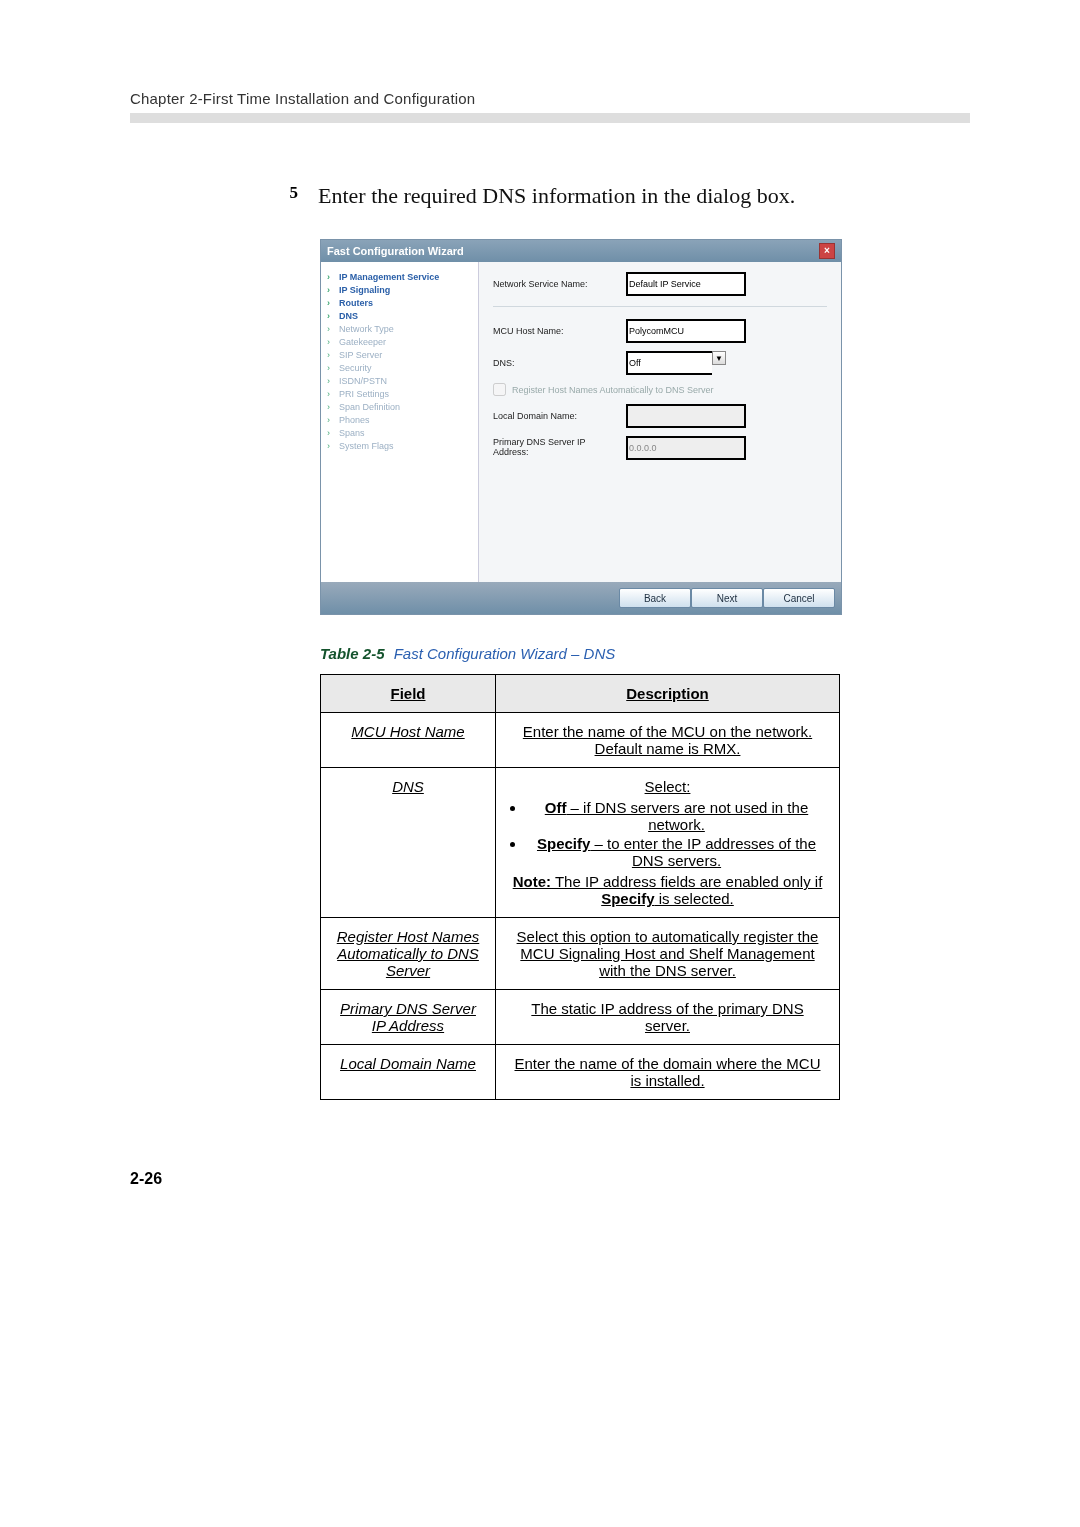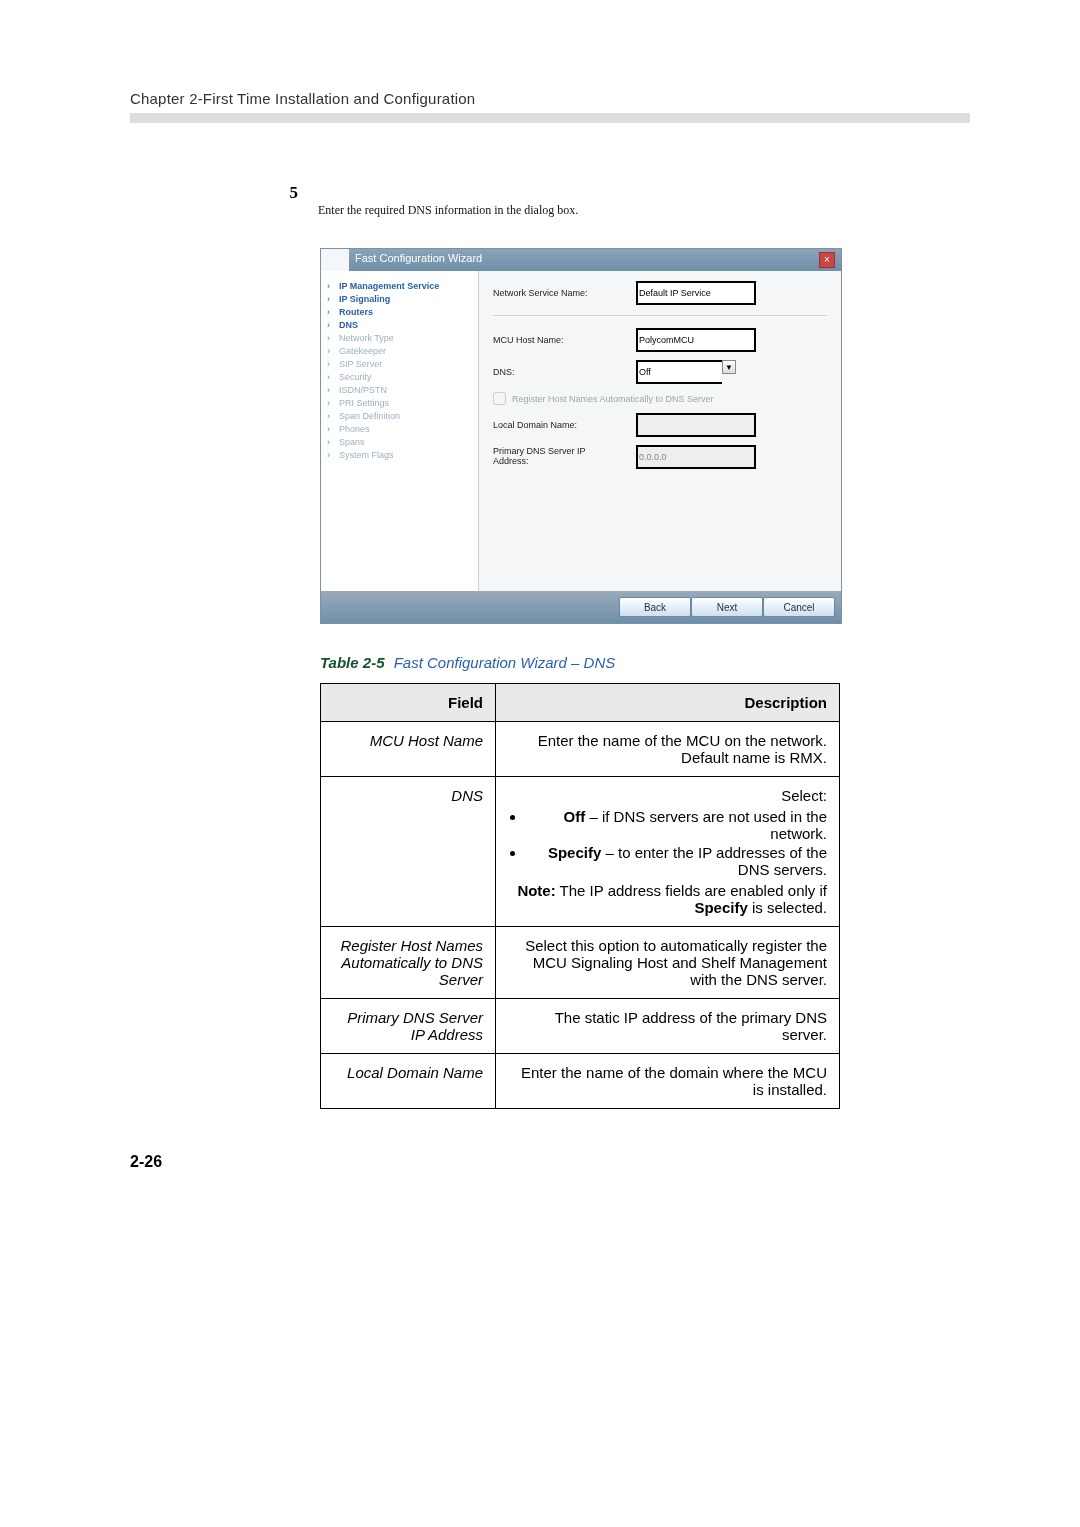--- a/index.html
+++ b/index.html
@@ -32,43 +32,42 @@
     margin-bottom: 30px;
   }
   .step-number {
     font-weight: bold;
     font-size: 17px;
     width: 18px;
     text-align: right;
     font-family: Georgia, serif;
   }
   .step-text {
-    font-size: 12px;
+    font-size: 22px;
     font-family: Georgia, "Times New Roman", serif;
     color: #111;
-    margin-top: 20px;
   }
   
   .wizard {
     width: 520px;
     margin-left: 190px;
     border: 1px solid #7a93aa;
     font-size: 10px;
     background: #f4f6f8;
     margin-bottom: 30px;
   }
   .wizard-title {
     background: linear-gradient(#8aa3b8,#6f8fa8);
     color: #fff;
-    font-weight: normal;
+    font-weight: bold;
     font-size: 11px;
     padding: 3px 6px;
     display: flex;
     justify-content: space-between;
-    margin-left: 28px;
+    align-items: center;
   }
   .wiz-close {
     width: 14px;
     height: 14px;
     background: #c44;
     border: 1px solid #933;
     color: #fff;
     display: flex;
     align-items: center;
     justify-content: center;
@@ -101,21 +100,21 @@
     color: #4a7;
     font-size: 9px;
   }
   .wiz-main {
     flex: 1;
     padding: 10px 14px;
   }
   .wiz-row {
     display: flex;
     align-items: center;
-    gap: 18px;
+    gap: 8px;
     margin-bottom: 8px;
     font-size: 9px;
   }
   .wiz-label {
     width: 125px;
     color: #222;
   }
   .wiz-input {
     border: 2px solid #000000;
     background: #fff;
@@ -195,38 +194,39 @@
   
   .desc-table {
     margin-left: 190px;
     width: 520px;
     border-collapse: collapse;
     font-size: 15px;
   }
   .desc-table th, .desc-table td {
     border: 1px solid #000;
     padding: 10px 12px;
-    text-align: right;
+    text-align: center;
     vertical-align: top;
+    text-decoration: underline;
   }
   .desc-table th {
     background: #e9e9e9;
     font-weight: bold;
   }
   .desc-table td:first-child {
     width: 150px;
     font-style: italic;
   }
   .desc-table ul {
     margin: 4px 0 4px 18px;
     padding: 0;
   }
   .desc-table li { margin: 2px 0; }
   .page-footer {
-    margin-top: 44px;
+    margin-top: 70px;
     font-weight: bold;
     font-size: 16px;
   }
 </style>
 </head>
 <body>
 
 <div class="page">
   <div class="chapter-header">Chapter 2-First Time Installation and Configuration</div>
   <div class="divider"></div>

